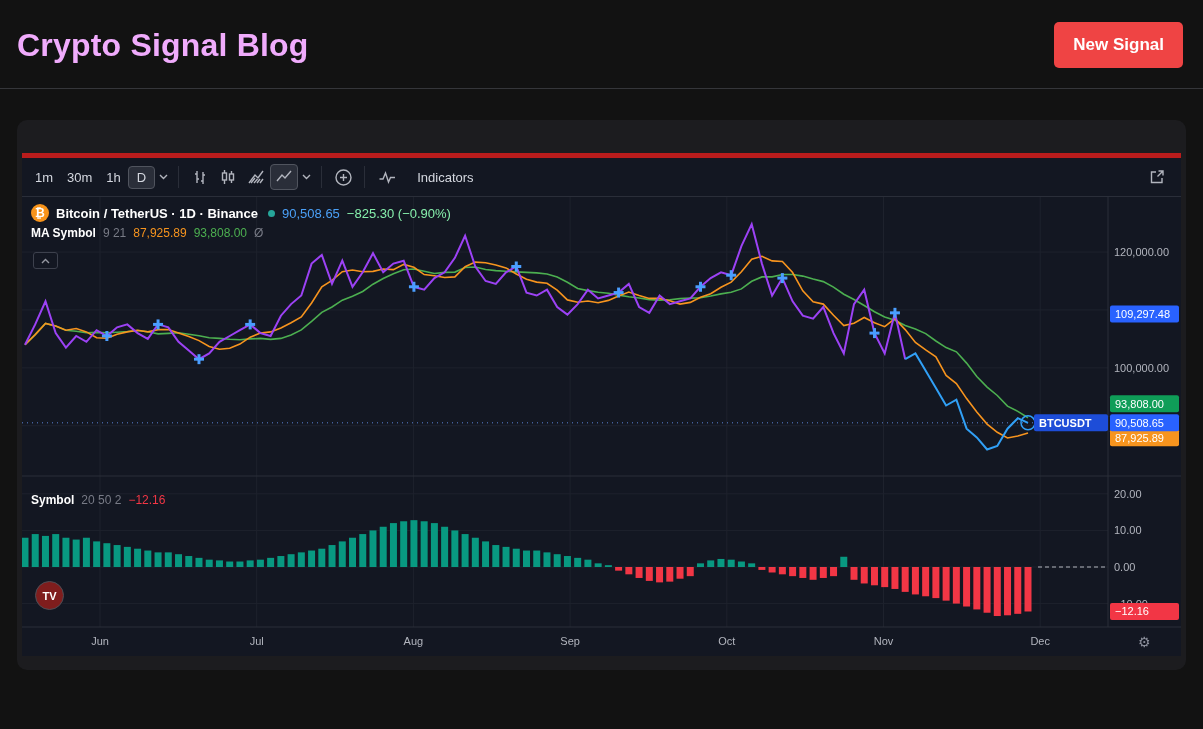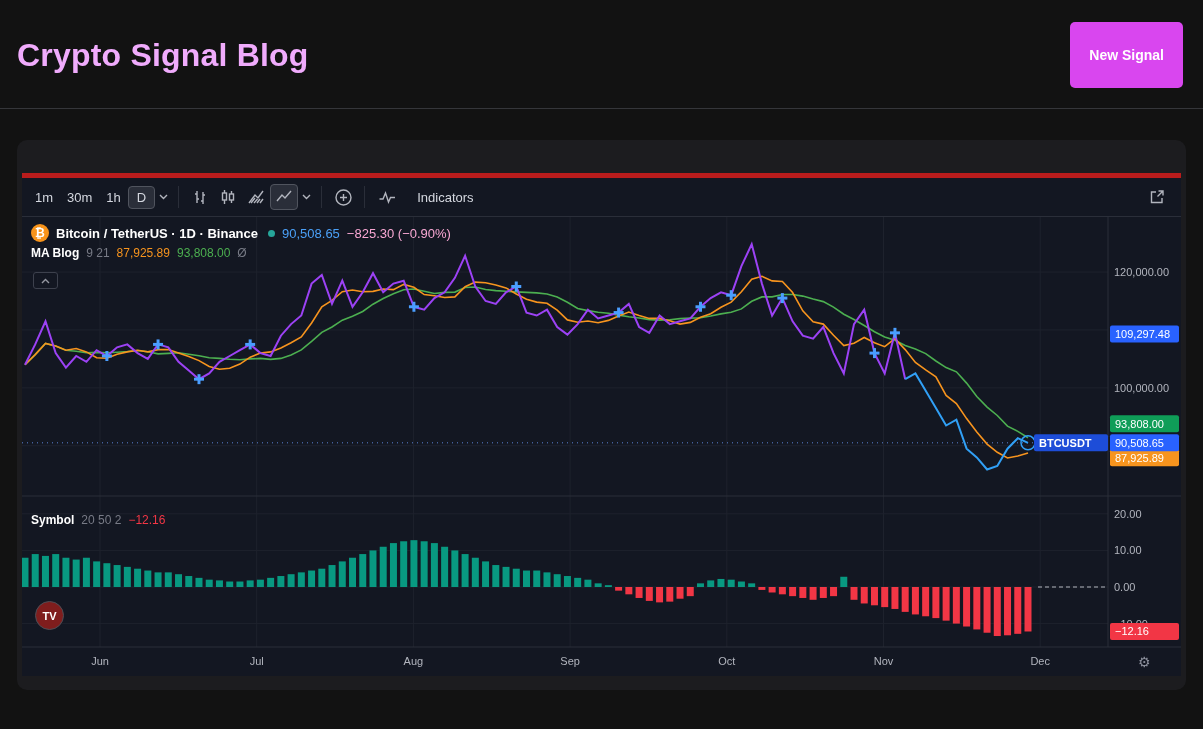--- a/index.html
+++ b/index.html
@@ -9,23 +9,23 @@
     font-family: "Liberation Sans", sans-serif;
     color: #e8e8e8;
     overflow: hidden;
   }
   .page-header {
     display: flex; justify-content: space-between; align-items: center;
     padding: 22px 20px 20px 17px;
   }
   .page-title { font-size: 32px; font-weight: 600; color: #f0abfc; letter-spacing: .2px; }
   .new-signal-btn {
-    background: #d946ef; color: #fff; border: none; border-radius: 5px;
+    background: #ef4444; color: #fff; border: none; border-radius: 5px;
     font-family: "Liberation Sans", sans-serif;
-    font-size: 14px; font-weight: bold; padding: 25px 19px; cursor: pointer;
+    font-size: 17px; font-weight: bold; padding: 13px 19px; cursor: pointer;
   }
   .header-divider { border-top: 1px solid #35363a; }
   .panel {
     margin: 31px 17px 0 17px;
     background: #1c1c1f;
     border-radius: 10px;
     padding: 17px 5px 14px 5px;
   }
   .symbol-row { display: flex; align-items: center; gap: 17px; margin-left: 18px; }
   .symbol-label { font-size: 15px; font-weight: bold; color: #ffffff; }
@@ -55,21 +55,21 @@
   .chart-body { position: relative; height: 459px; }
   #chart-svg { display: block; position: absolute; left: 0; top: 0; }
   #chart-svg text { font-family: "Liberation Sans", sans-serif; }
   .legend { position: absolute; display: flex; align-items: center; gap: 7px; white-space: nowrap; z-index: 3; }
   .legend-main { top: 7px; left: 9px; font-size: 13px; }
   .legend-ma { top: 29px; left: 9px; font-size: 12px; }
   .legend-bb { top: 296px; left: 9px; font-size: 12px; }
   .lg-title { color: #ffffff; font-weight: 600; }
   .lg-sub { color: #787b86; }
   .lg-price { color: #4ba0f7; }
-  .lg-change { color: #f9a8d4; }
+  .lg-change { color: #86efac; }
   .lg-orange { color: #f7941e; }
   .lg-green { color: #4caf50; }
   .lg-red { color: #f23645; }
   .btc-icon {
     width: 18px; height: 18px; border-radius: 50%; background: #f7931a;
     color: #fff; font-size: 12px; font-weight: bold;
     display: inline-flex; align-items: center; justify-content: center;
   }
   .status-dot { width: 7px; height: 7px; border-radius: 50%; background: #26a69a; display: inline-block; margin-left: 3px; }
   .collapse-btn {
@@ -343,21 +343,21 @@
 
       <div class="legend legend-main">
         <span class="btc-icon">₿</span>
         <span class="lg-title">Bitcoin / TetherUS · 1D · Binance</span>
         <span class="status-dot"></span>
         <span class="lg-price">90,508.65</span>
         <span class="lg-change">−825.30 (−0.90%)</span>
       </div>
 
       <div class="legend legend-ma">
-        <span class="lg-title" style="font-weight:bold;font-size:12px">MA Blog</span>
+        <span class="lg-title" style="font-weight:bold;font-size:12px">MA Symbol</span>
         <span class="lg-sub">9 21</span>
         <span class="lg-orange">87,925.89</span>
         <span class="lg-green">93,808.00</span>
         <span class="lg-sub">Ø</span>
       </div>
 
       <div class="collapse-btn">
         <svg class="ticon" width="9" height="6" viewBox="0 0 9 6">
             <path d="M1 5 L4.5 1.5 L8 5" stroke="#9598a1"></path>
           </svg>

